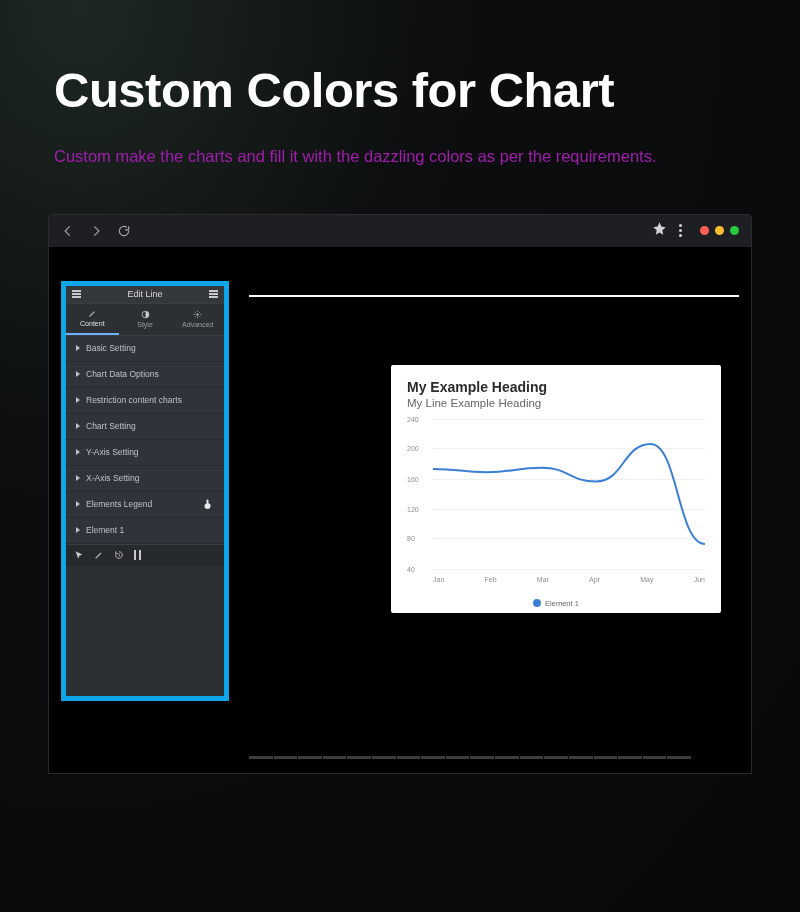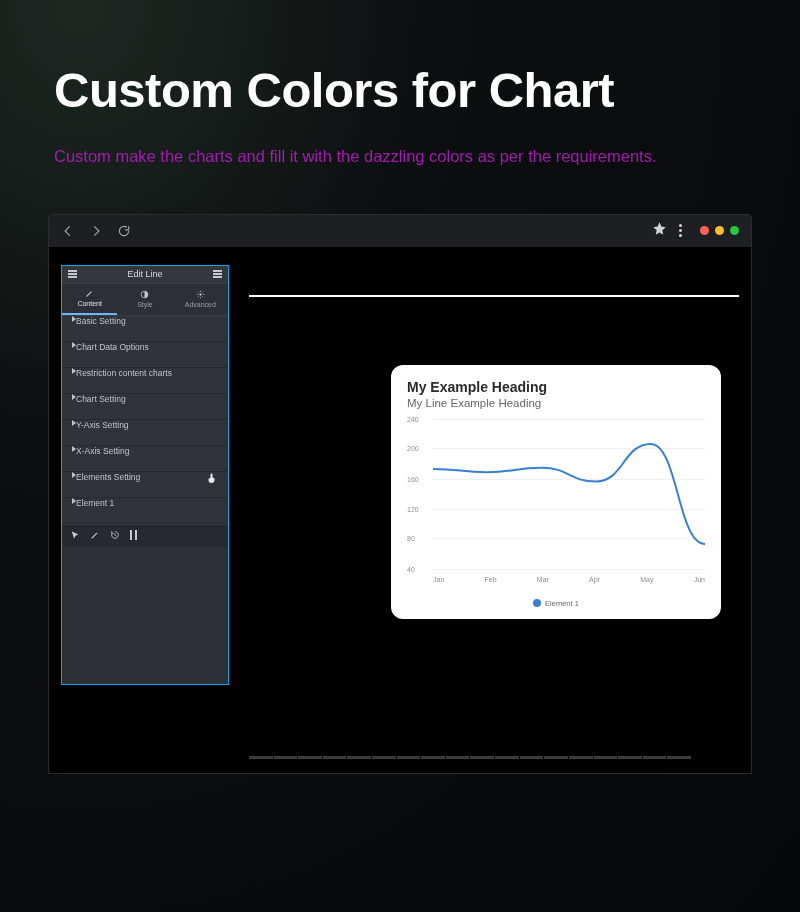--- a/index.html
+++ b/index.html
@@ -14,43 +14,43 @@
   .omnibox{flex:1}
   .right-icns{display:flex;align-items:center;gap:12px}
   .star svg{width:15px;height:15px;fill:#cfd2d6}
   .kebab{display:flex;flex-direction:column;gap:2px}
   .kebab i{width:3px;height:3px;border-radius:50%;background:#cfd2d6}
   .dots{display:flex;gap:6px;margin-left:6px}
   .dots i{width:9px;height:9px;border-radius:50%}
   .d-r{background:#ff5f57}.d-y{background:#febc2e}.d-g{background:#28c840}
   .viewport{flex:1;background:#000;position:relative;display:flex}
   
-  .editor{position:absolute;left:12px;top:18px;width:168px;height:420px;background:#2c2f34;border:1px solid #0ea5e9;font-size:9px;color:#c7c9cc;display:flex;flex-direction:column}
+  .editor{position:absolute;left:12px;top:34px;width:168px;height:420px;background:#2c2f34;border:5px solid #0ea5e9;font-size:9px;color:#c7c9cc;display:flex;flex-direction:column}
   .ed-top{height:18px;display:flex;align-items:center;justify-content:space-between;padding:0 6px;border-bottom:1px solid #3a3d42;background:#34373c}
   .burger{display:flex;flex-direction:column;gap:1.5px}
   .burger i{width:9px;height:1.5px;background:#c7c9cc}
   .ed-title{font-size:9px;color:#d9dbdd}
   .ed-tabs{display:flex;height:32px;border-bottom:1px solid #3a3d42;background:#2c2f34}
   .ed-tab{flex:1;display:flex;flex-direction:column;align-items:center;justify-content:center;gap:2px;font-size:7px;color:#9a9ea3}
   .ed-tab.active{border-bottom:2px solid #6fb3ff;color:#dfe2e5}
   .ed-tab svg{width:9px;height:9px;fill:#c7c9cc}
   .acc{display:flex;flex-direction:column}
-  .acc-item{height:26px;display:flex;align-items:flex-start;padding:0 10px;border-bottom:1px solid #262a2e;background:#303339;color:#bfc3c7;font-size:8.5px;cursor:pointer}
+  .acc-item{height:26px;display:flex;align-items:center;padding:0 10px;border-bottom:1px solid #262a2e;background:#303339;color:#bfc3c7;font-size:8.5px;gap:6px;cursor:pointer}
   .acc-item .caret{width:0;height:0;border-top:3px solid transparent;border-bottom:3px solid transparent;border-left:4px solid #bfc3c7}
   .acc-divider{flex:1}
   .hand{width:12px;height:12px}
   .hand svg{width:12px;height:12px;fill:#e8e9eb}
   .req{margin:auto 0 0 0;height:22px;font-size:7.5px;color:#9da1a5;display:flex;align-items:center;justify-content:center;gap:4px}
   .req svg{width:8px;height:8px;stroke:#9da1a5;fill:none;stroke-width:2}
   .ed-foot{height:22px;background:#26292d;border-top:1px solid #3a3d42;display:flex;align-items:center;padding:0 8px;gap:10px}
   .ed-foot svg{width:10px;height:10px;fill:#c7c9cc}
   
   .canvas{position:absolute;left:200px;right:12px;top:18px;bottom:30px;display:flex;flex-direction:column;align-items:center}
   .rule{width:100%;height:2px;background:#fff;margin-top:30px}
-  .card{position:absolute;top:100px;right:18px;width:330px;background:#fff;border-radius:12px;padding:14px 16px 11px 16px;color:#2b2b2b;box-shadow:0 2px 6px rgba(0,0,0,.3)}
+  .card{position:absolute;top:100px;right:18px;width:330px;background:#fff;border-radius:2px;padding:14px 16px 5px 16px;color:#2b2b2b;box-shadow:0 2px 6px rgba(0,0,0,.3)}
   .c-title{font-size:14px;font-weight:700}
   .c-sub{font-size:11.5px;color:#666;margin-top:2px}
   .chart{position:relative;height:180px;margin-top:10px}
   .plot{position:absolute;left:26px;top:0;right:0;bottom:30px}
   .ytick{position:absolute;left:0;font-size:7px;color:#8a8d90;transform:translateY(-50%)}
   .gridline{position:absolute;left:26px;right:0;height:1px;background:#f0f0f0}
   .xaxis{position:absolute;left:26px;right:0;bottom:16px;display:flex;justify-content:space-between;font-size:7px;color:#8a8d90}
   .legend{display:flex;align-items:center;justify-content:center;gap:4px;font-size:7.5px;color:#666;margin-top:0}
   .legend .sw{width:8px;height:8px;border-radius:50%;background:#3a7fd5}
   svg.line{position:absolute;inset:0;width:100%;height:100%}
@@ -157,21 +157,21 @@
           <div class="acc-item">
               <span class="caret"></span>
               <span>Y-Axis Setting</span>
             </div>
           <div class="acc-item">
               <span class="caret"></span>
               <span>X-Axis Setting</span>
             </div>
           <div class="acc-item">
               <span class="caret"></span>
-              <span>Elements Setting</span>
+              <span>Elements Legend</span>
               <span class="acc-divider"></span>
               <span class="hand"><svg viewBox="0 0 24 24">
                   <path d="M9 11V5a2 2 0 0 1 4 0v6h1a3 3 0 0 1 3 3v2a6 6 0 0 1-12 0v-2l4-3z"></path>
                 </svg></span>
             </div>
           <div class="acc-item">
               <span class="caret"></span>
               <span>Element 1</span>
             </div>
         </div>

